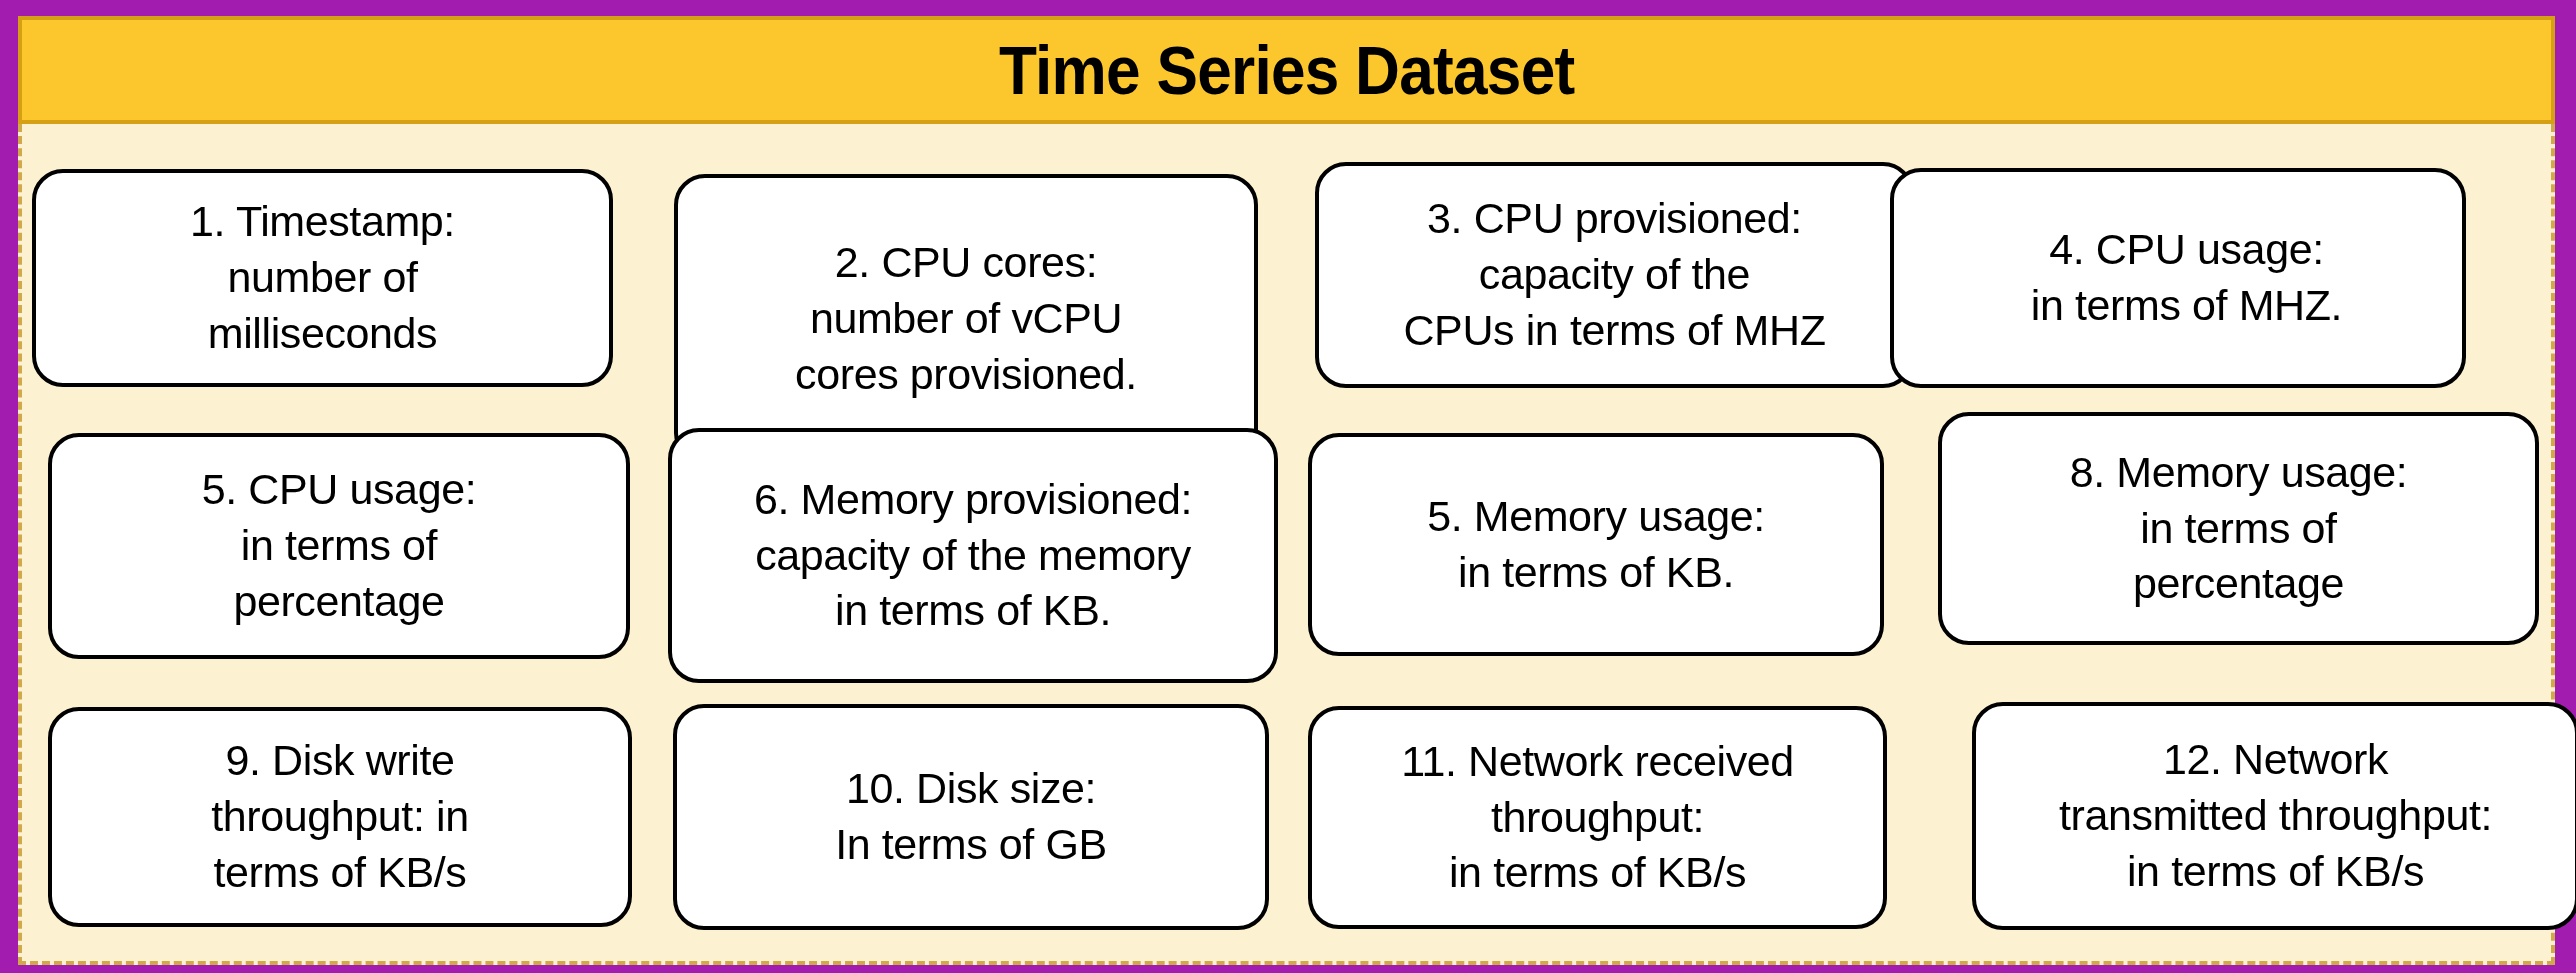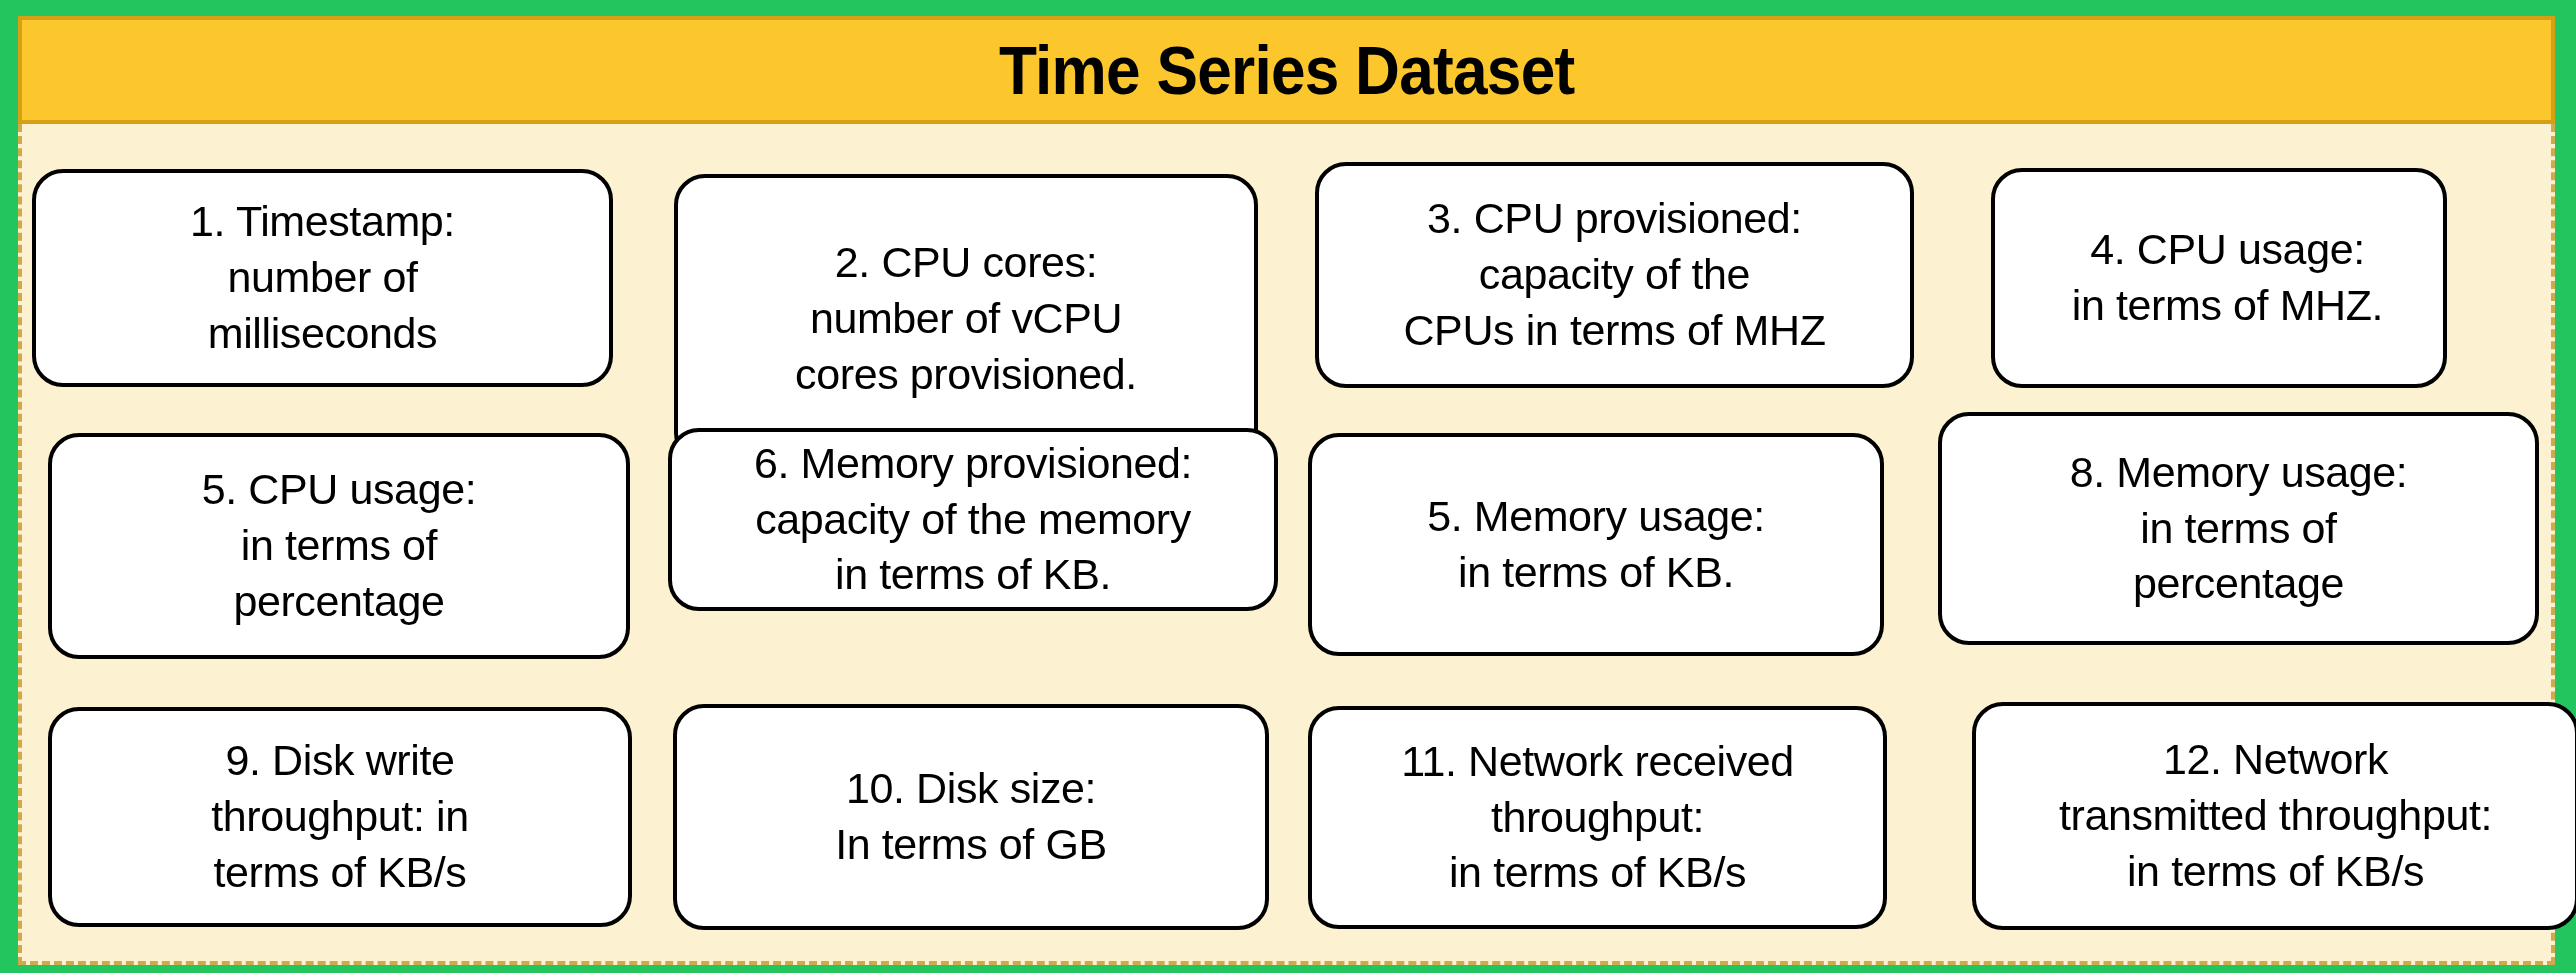--- a/index.html
+++ b/index.html
@@ -1,21 +1,21 @@
 <!DOCTYPE html>
 <html style="--header-bg: #FCC72D; --header-border: #D5A014; --body-bg: #FCF2D2; --body-border: #D0A94B; --box-bg: #FFFFFF; --box-border: #000000;font-size:13px"><head>
 <meta charset="utf-8">
 <style>
   html, body { margin: 0; padding: 0; background: #ffffff; }
 
   .stage {
     position: relative;
     width: 2576px;
     height: 974px;
-    background: #22c55e;
+    background: #a21caf;
     font-family: "Liberation Sans", "DejaVu Sans", sans-serif;
     color: #000;
     overflow: hidden;
   }
 
   .panel {
     position: absolute;
     left: 18px;
     top: 16.4px;
     width: 2537px;
@@ -97,30 +97,30 @@
       <div class="field-box" style="left: 674px; top: 174px; width: 584px; height: 290px;">
         <div class="label">2. CPU cores:
 number of vCPU
 cores provisioned.</div>
       </div>
       <div class="field-box" style="left: 1306px; top: 162px; width: 599px; height: 226px; margin-left: 9px;">
         <div class="label">3. CPU provisioned:
 capacity of the
 CPUs in terms of MHZ</div>
       </div>
-      <div class="field-box" style="left: 1991px; top: 168px; width: 456px; height: 220px; padding-left: 17px;">
+      <div class="field-box" style="left: 1890px; top: 168px; width: 576px; height: 220px; padding-left: 17px;">
         <div class="label">4. CPU usage:
 in terms of MHZ.</div>
       </div>
       <div class="field-box" style="left: 48px; top: 433px; width: 582px; height: 226px;">
         <div class="label">5. CPU usage:
 in terms of
 percentage</div>
       </div>
-      <div class="field-box" style="left: 668px; top: 428px; width: 610px; height: 183px;">
+      <div class="field-box" style="left: 668px; top: 428px; width: 610px; height: 255px;">
         <div class="label">6. Memory provisioned:
 capacity of the memory
 in terms of KB.</div>
       </div>
       <div class="field-box" style="left: 1308px; top: 433px; width: 576px; height: 223px;">
         <div class="label">5. Memory usage:
 in terms of KB.</div>
       </div>
       <div class="field-box" style="left: 1938px; top: 412px; width: 601px; height: 233px;">
         <div class="label">8. Memory usage:

